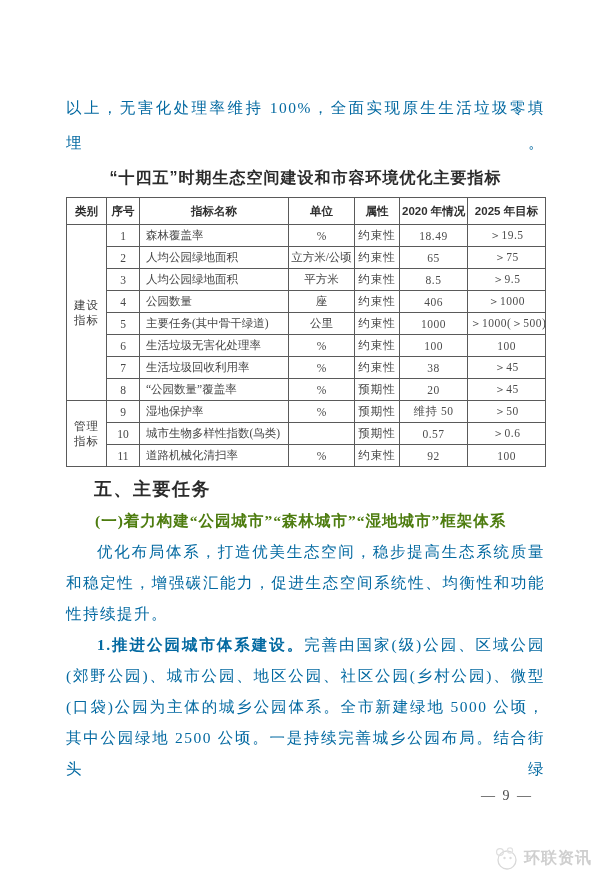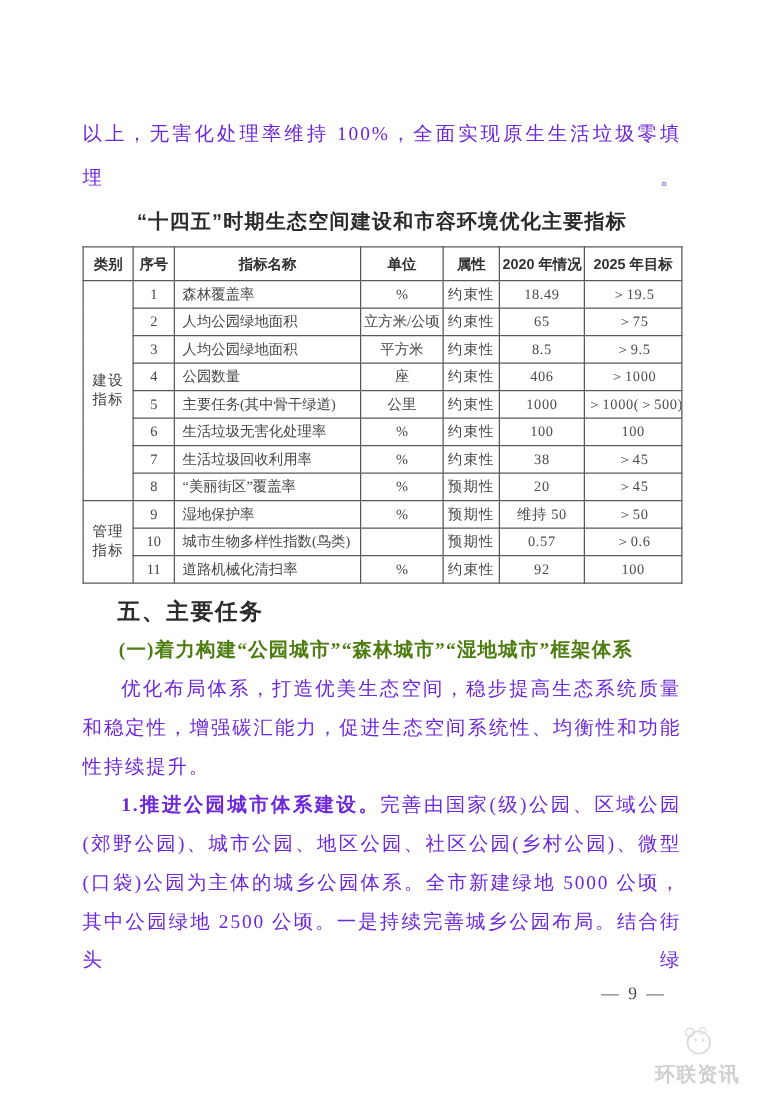--- a/index.html
+++ b/index.html
@@ -19,21 +19,21 @@
     top: 90px;
     width: 479px;
   }
   
   .body-par {
     margin: 0;
     font-size: 15.5px;
     line-height: 35px;
     letter-spacing: 1.5px;
     text-align: justify;
-    color: #6d28d9;
+    color: #0369a1;
   }
   .indent { text-indent: 2em; }
   .force-justify { text-align-last: justify; }
   
   .table-title {
     margin: 0;
     font-family: "Liberation Sans", "DejaVu Sans", sans-serif;
     font-weight: bold;
     font-size: 16px;
     letter-spacing: 1px;
@@ -116,21 +116,20 @@
     font-family: "Liberation Serif", "DejaVu Serif", serif;
   }
   .watermark {
     position: absolute;
     right: 21px;
     bottom: 10px;
     display: flex;
     align-items: center;
     gap: 5px;
     color: #cfcfcf;
-    flex-direction: column;
   }
   .wm-logo { width: 26px; height: 26px; display: inline-block; }
   .wm-text {
     font-family: "Liberation Sans", "DejaVu Sans", sans-serif;
     font-weight: bold;
     font-size: 16px;
     letter-spacing: 1px;
     color: #cfcfcf;
   }
 </style>
@@ -218,21 +217,21 @@
         <tr>
           <td class="c-no">7</td>
           <td class="c-name">生活垃圾回收利用率</td>
           <td class="c-unit">%</td>
           <td class="c-attr">约束性</td>
           <td class="c-2020">38</td>
           <td class="c-2025">＞45</td>
         </tr>
         <tr>
           <td class="c-no">8</td>
-          <td class="c-name">“美丽街区”覆盖率</td>
+          <td class="c-name">“公园数量”覆盖率</td>
           <td class="c-unit">%</td>
           <td class="c-attr">预期性</td>
           <td class="c-2020">20</td>
           <td class="c-2025">＞45</td>
         </tr>
         <tr>
           <td class="c-cat" rowspan="3">管理指标</td>
           <td class="c-no">9</td>
           <td class="c-name">湿地保护率</td>
           <td class="c-unit">%</td>

